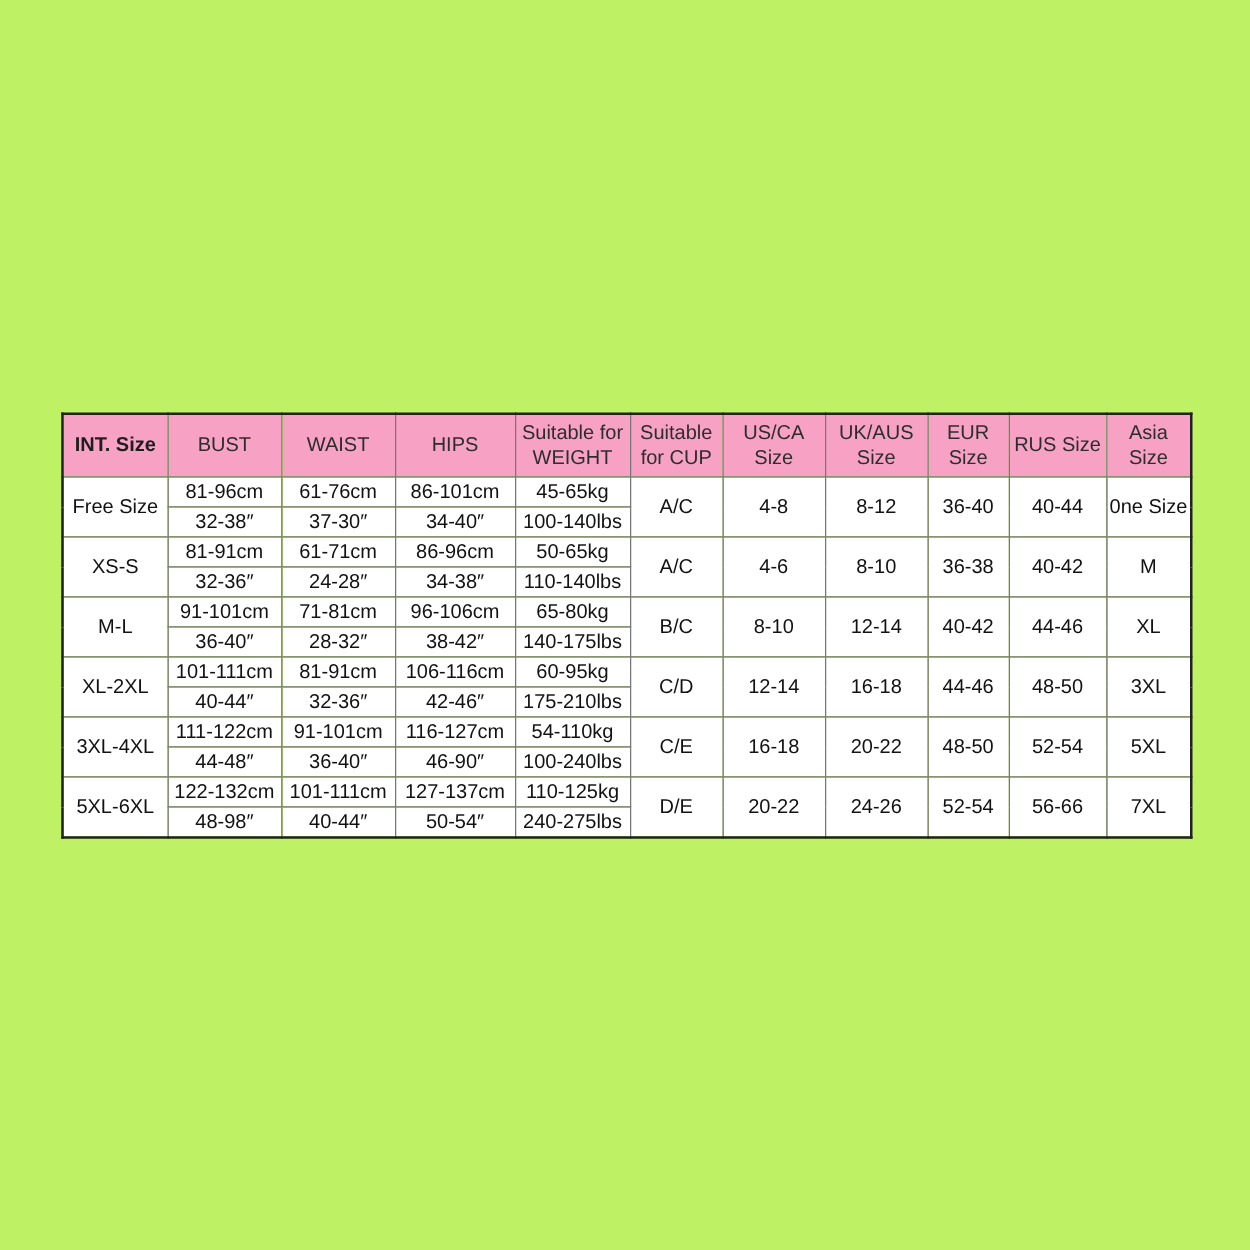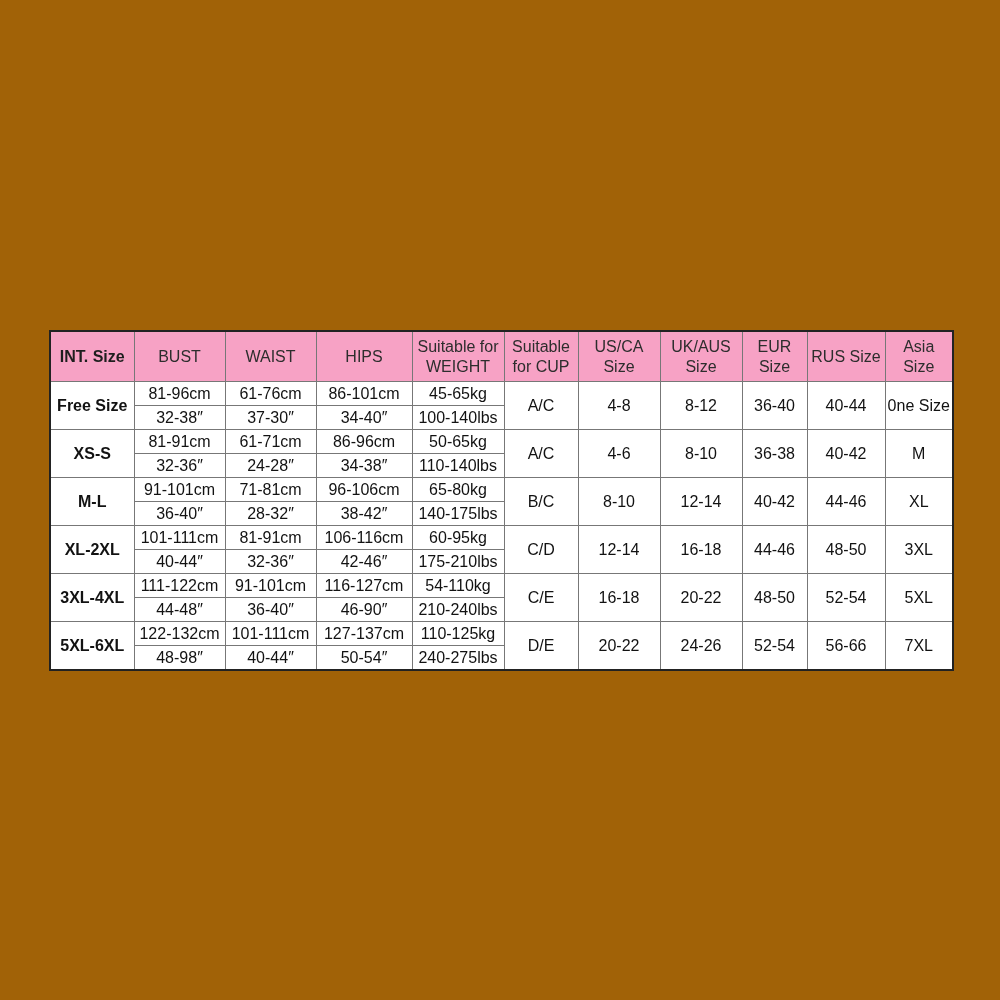--- a/index.html
+++ b/index.html
@@ -5,21 +5,21 @@
   html, body {
     margin: 0;
     padding: 0;
     background: #ffffff;
     font-family: "Liberation Sans", sans-serif;
   }
   .canvas {
     position: relative;
     width: 1000px;
     height: 1000px;
-    background: #a16207;
+    background: #bef264;
     overflow: hidden;
   }
   table.size-chart {
     position: absolute;
     left: 49px;
     top: 330px;
     width: 903px;
     border-collapse: collapse;
     table-layout: fixed;
     border: 2px solid #222222;
@@ -47,21 +47,21 @@
   }
   tbody td {
     font-size: 16px;
     color: #121212;
     height: 23px;
     padding: 0 2px;
     line-height: 18px;
     background: #ffffff;
   }
   tbody th.row-label {
-    font-weight: bold;
+    font-weight: normal;
     font-size: 16px;
     color: #121212;
     background: #ffffff;
     padding: 0 2px;
   }
 </style>
 </head>
 <body>
 
 <div class="canvas">
@@ -186,21 +186,21 @@
         <td rowspan="2">16-18</td>
         <td rowspan="2">20-22</td>
         <td rowspan="2">48-50</td>
         <td rowspan="2">52-54</td>
         <td rowspan="2">5XL</td>
       </tr>
       <tr>
         <td>44-48″</td>
         <td>36-40″</td>
         <td>46-90″</td>
-        <td>210-240lbs</td>
+        <td>100-240lbs</td>
       </tr>
 
       <tr>
         <th class="row-label" rowspan="2">5XL-6XL</th>
         <td>122-132cm</td>
         <td>101-111cm</td>
         <td>127-137cm</td>
         <td>110-125kg</td>
         <td rowspan="2">D/E</td>
         <td rowspan="2">20-22</td>

